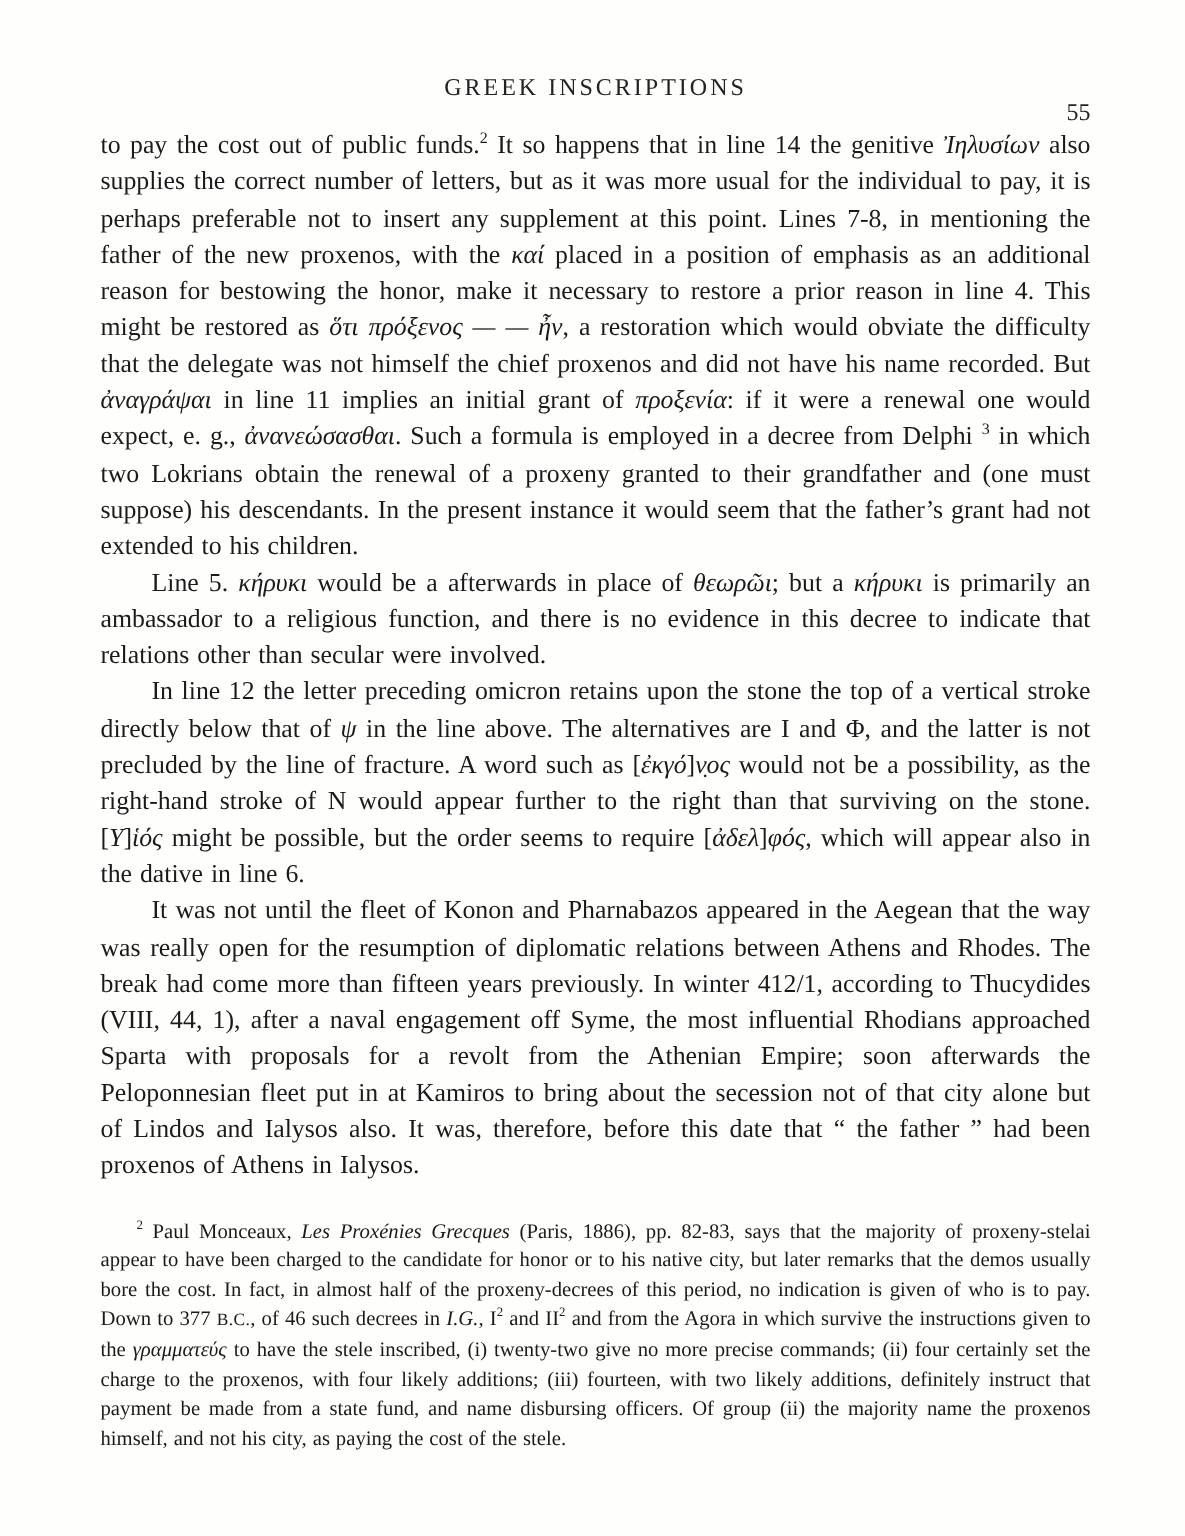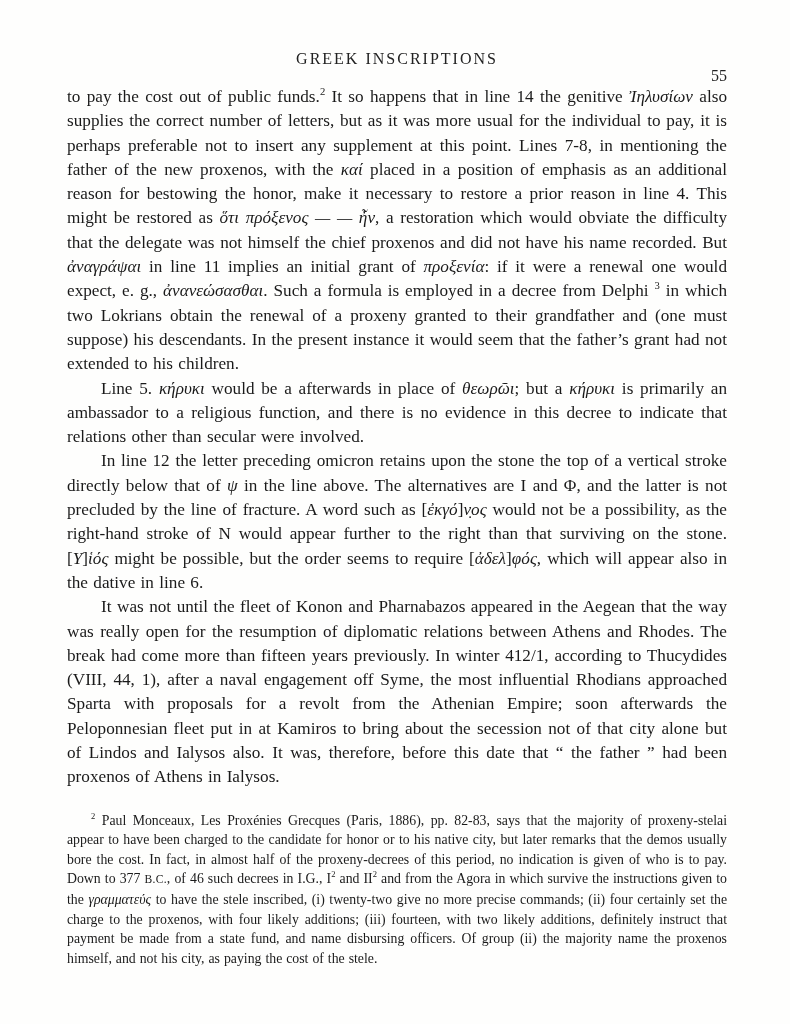--- a/index.html
+++ b/index.html
@@ -41,21 +41,21 @@
     margin-top: 21px;
     font-size: 13.8px;
     line-height: 19.6px;
     text-align: justify;
     word-spacing: 0.5px;
   }
   .footnotes p { margin: 0; }
   p.indent { text-indent: 34px; }
   .footnotes p.indent { text-indent: 24px; }
   .greek { font-style: italic; font-family: Liberation Serif, serif; }
-  .it { }
+  .it { font-style: italic; }
   .sup { vertical-align: super; font-size: 0.62em; line-height: 0; }
   .sc { font-size: 0.84em; letter-spacing: 0.3px; margin-top: 20px; }
 </style>
 </head>
 <body>
 
 <div class="page">
   <div class="running-head">
     <span class="head-title">GREEK  INSCRIPTIONS</span>
     <span class="page-num">55</span>

